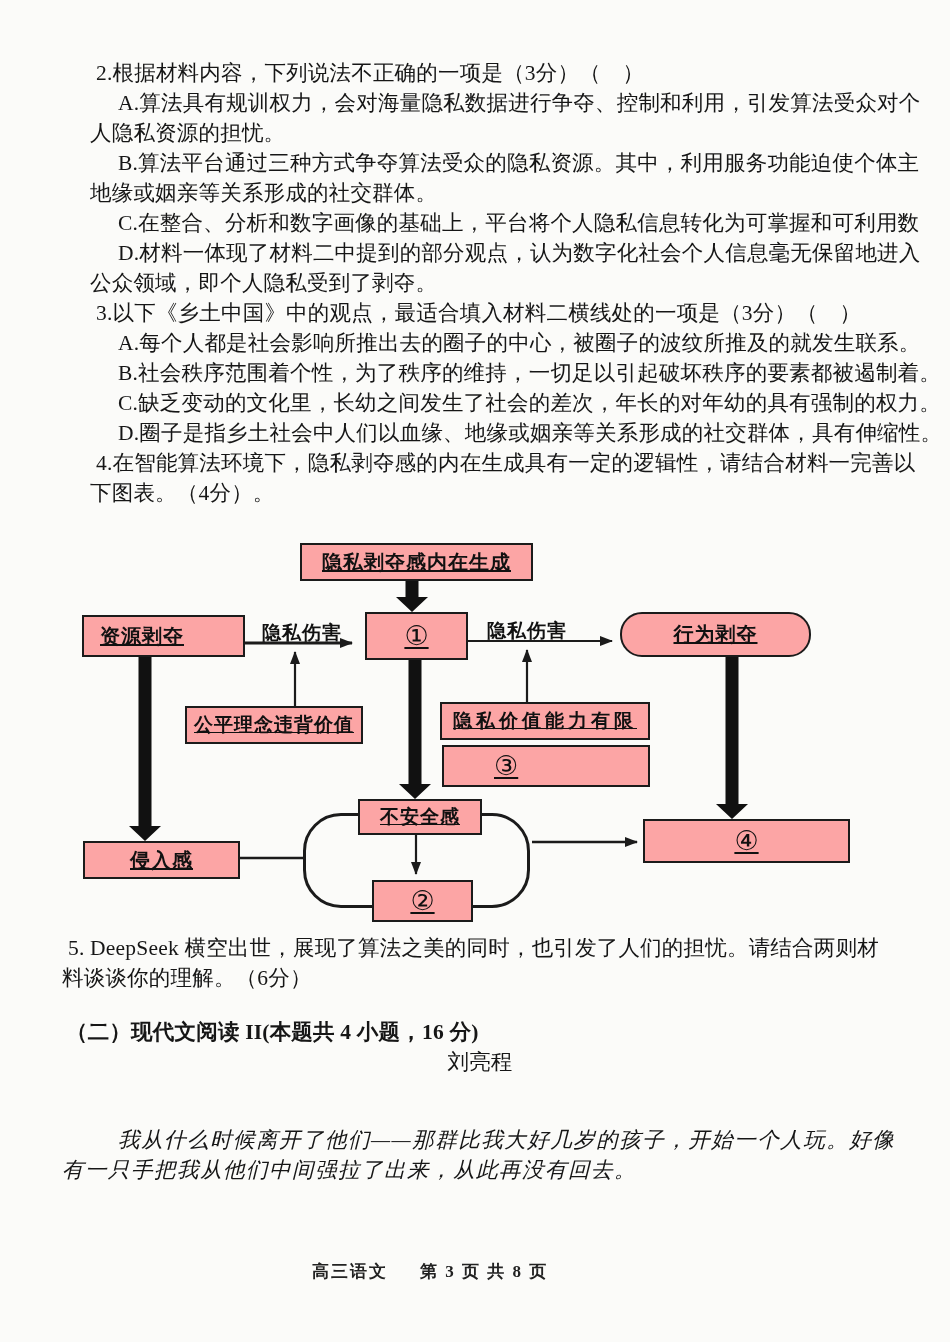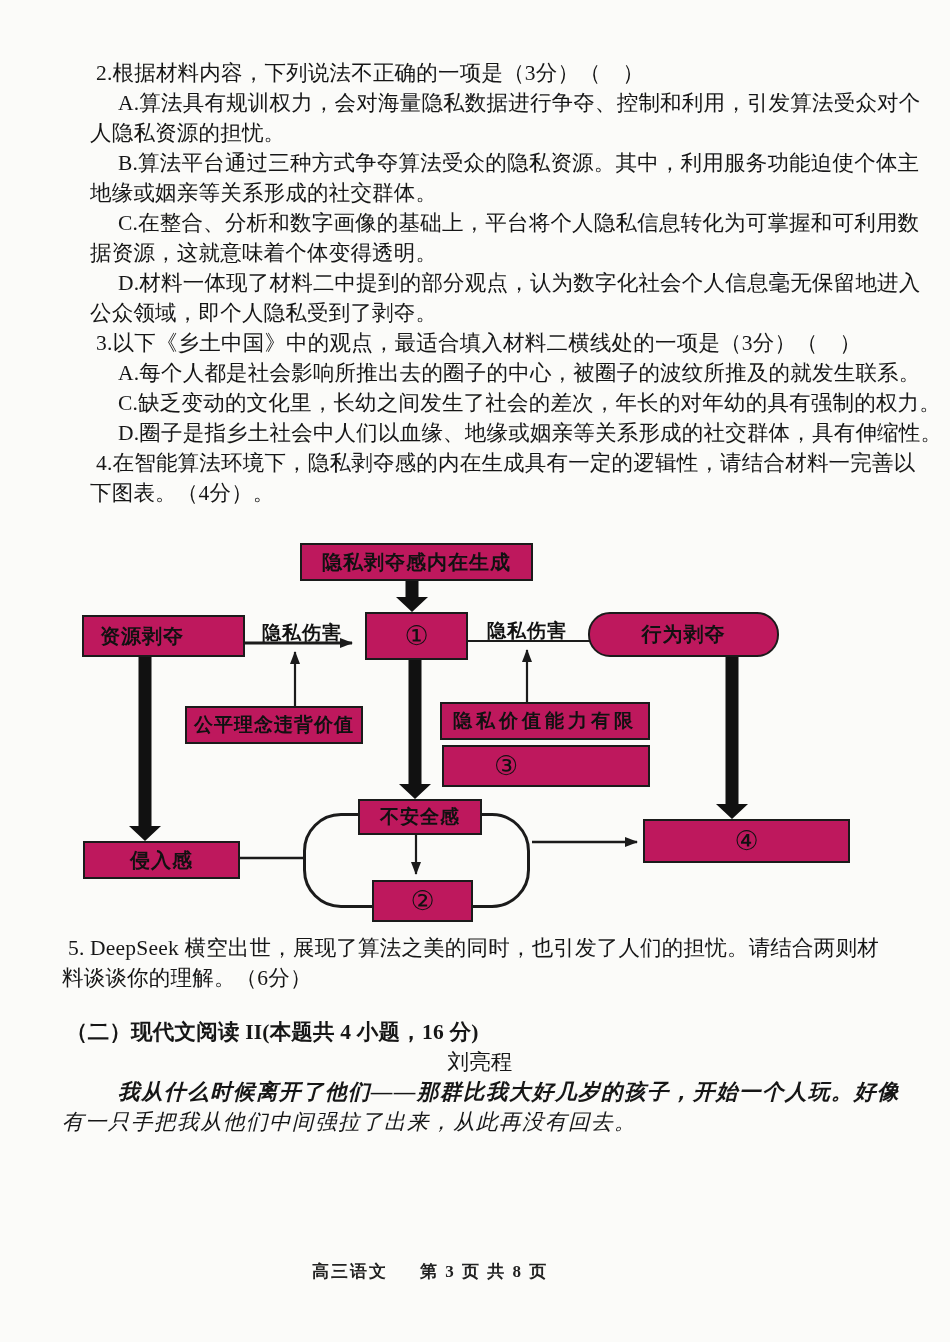--- a/index.html
+++ b/index.html
@@ -23,46 +23,47 @@
     white-space:nowrap;
     font-weight:500;
   }
   .ln.q        { text-indent:6px; }
   .ln.opt      { text-indent:28px; }
   .ln.cont     { text-indent:0; }
   .ln.heading  { font-weight:bold; text-indent:4px;margin-top:24px; }
   .ln.center   { text-align:center; }
   .ln.title    { text-align:center; font-weight:600; letter-spacing:4px; }
   .ln.kai       { font-style:italic; font-weight:400; letter-spacing:1.5px; }
-  .ln.kai-first { font-style:italic; font-weight:700; letter-spacing:1.5px; text-indent:56px; }
+  .ln.kai-first { font-style:italic; font-weight:400; letter-spacing:1.5px; text-indent:56px;margin-top:48px; }
 
   
   .diagram { position:absolute; left:0; top:538px; width:950px; height:395px; }
   .diagram svg { position:absolute; left:0; top:0; z-index:1; }
   .d-box {
     position:absolute; z-index:3;
     box-sizing:border-box;
-    background:#be185d;
+    background:#fca5a5;
     border:2px solid #1b1b1b;
     display:flex; align-items:center; justify-content:center;
     font-size:20px; font-weight:600; color:#111;
     letter-spacing:1px;
+    text-decoration:underline;
   }
   .d-round {
     position:absolute; z-index:2;
     box-sizing:border-box;
     border:3px solid #1b1b1b;
     border-radius:38px;
     background:transparent;
   }
   .num { font-size:27px; font-weight:400; letter-spacing:0; }
   #b-origin { left:300px; top:5px;   width:233px; height:38px; border-width:2.5px; }
   #b-one    { left:365px; top:74px;  width:103px; height:48px; }
   #b-res    { left:82px;  top:77px;  width:163px; height:42px; justify-content:flex-start; padding-left:16px; }
-  #b-beh    { left:588px; top:74px;  width:191px; height:45px;border-radius:22px; }
+  #b-beh    { left:620px; top:74px;  width:191px; height:45px;border-radius:22px; }
   #b-fair   { left:185px; top:168px; width:178px; height:38px; font-size:19px; }
   #b-pv     { left:440px; top:164px; width:210px; height:38px; font-size:19px; letter-spacing:4px; }
   #b-three  { left:442px; top:207px; width:208px; height:42px; justify-content:flex-start; padding-left:50px; }
   #b-insec  { left:358px; top:261px; width:124px; height:36px; font-size:19px; }
   #b-two    { left:372px; top:342px; width:101px; height:42px; }
   #b-intr   { left:83px;  top:303px; width:157px; height:38px; }
   #b-four   { left:643px; top:281px; width:207px; height:44px; }
   #b-cycle  { left:303px; top:275px; width:227px; height:95px; }
   .harm-label {
     position:absolute; z-index:3;
@@ -92,30 +93,30 @@
       <div class="ln opt">A.算法具有规训权力，会对海量隐私数据进行争夺、控制和利用，引发算法受众对个</div>
 
       <div class="ln cont">人隐私资源的担忧。</div>
 
       <div class="ln opt">B.算法平台通过三种方式争夺算法受众的隐私资源。其中，利用服务功能迫使个体主</div>
 
       <div class="ln cont">地缘或姻亲等关系形成的社交群体。</div>
 
       <div class="ln opt">C.在整合、分析和数字画像的基础上，平台将个人隐私信息转化为可掌握和可利用数</div>
 
-      <div class="ln cont">据资源，这就意味着个体变得透明。</div>
 
       <div class="ln opt">D.材料一体现了材料二中提到的部分观点，认为数字化社会个人信息毫无保留地进入</div>
 
       <div class="ln cont">公众领域，即个人隐私受到了剥夺。</div>
 
       <div class="ln q">3.以下《乡土中国》中的观点，最适合填入材料二横线处的一项是（3分）（　）</div>
 
       <div class="ln opt">A.每个人都是社会影响所推出去的圈子的中心，被圈子的波纹所推及的就发生联系。</div>
 
+      <div class="ln opt">B.社会秩序范围着个性，为了秩序的维持，一切足以引起破坏秩序的要素都被遏制着。</div>
 
       <div class="ln opt">C.缺乏变动的文化里，长幼之间发生了社会的差次，年长的对年幼的具有强制的权力。</div>
 
       <div class="ln opt">D.圈子是指乡土社会中人们以血缘、地缘或姻亲等关系形成的社交群体，具有伸缩性。</div>
 
       <div class="ln q">4.在智能算法环境下，隐私剥夺感的内在生成具有一定的逻辑性，请结合材料一完善以</div>
 
       <div class="ln cont">下图表。（4分）。</div>
     </div>
 

